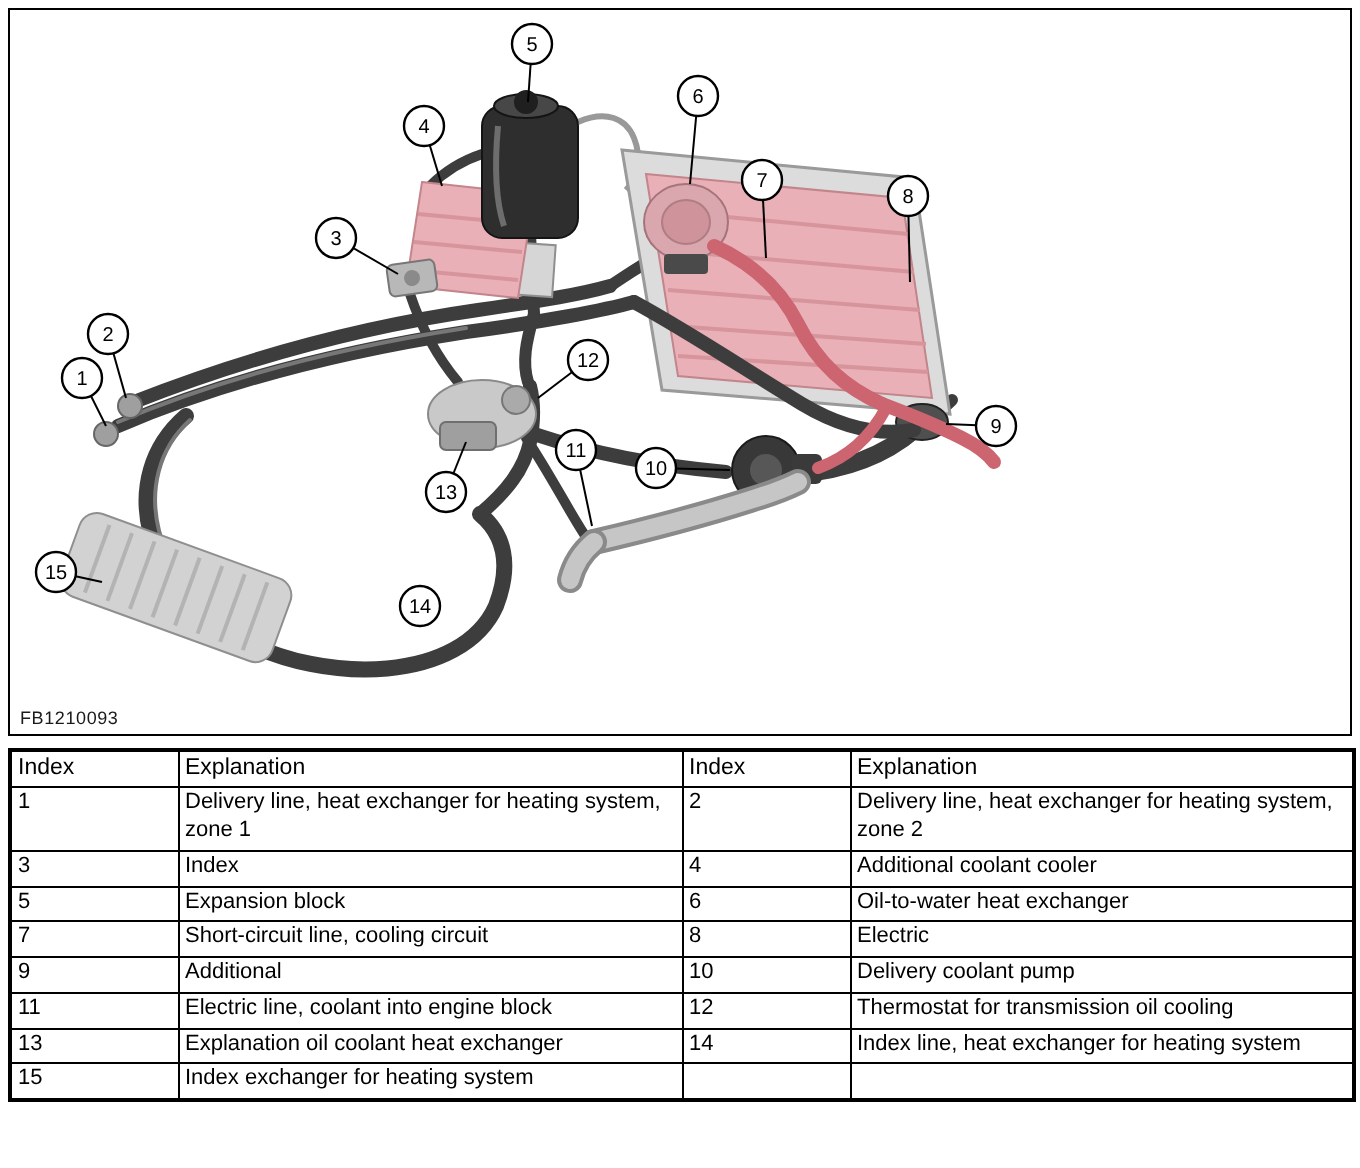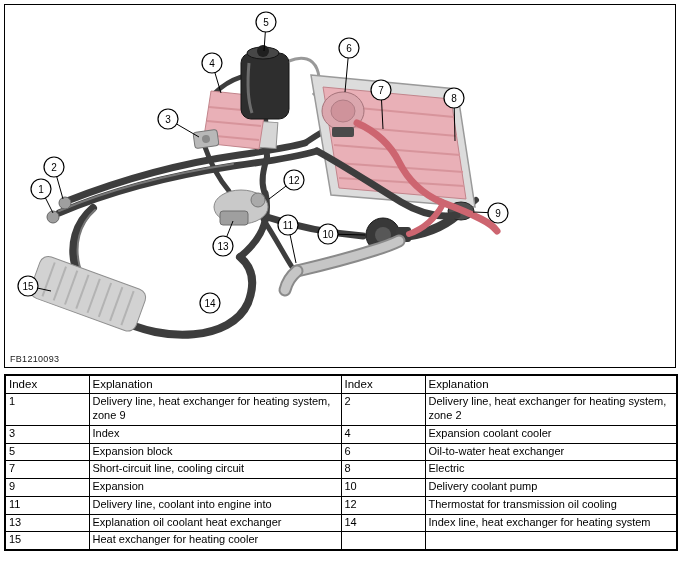--- a/index.html
+++ b/index.html
@@ -244,62 +244,62 @@
       <tr>
         <th>Index</th>
         <th>Explanation</th>
         <th>Index</th>
         <th>Explanation</th>
       </tr>
     </thead>
     <tbody>
       <tr>
         <td>1</td>
-        <td>Delivery line, heat exchanger for heating system, zone 9</td>
+        <td>Delivery line, heat exchanger for heating system, zone 1</td>
         <td>2</td>
         <td>Delivery line, heat exchanger for heating system, zone 2</td>
       </tr>
       <tr>
         <td>3</td>
         <td>Index</td>
         <td>4</td>
-        <td>Expansion coolant cooler</td>
+        <td>Additional coolant cooler</td>
       </tr>
       <tr>
         <td>5</td>
         <td>Expansion block</td>
         <td>6</td>
         <td>Oil-to-water heat exchanger</td>
       </tr>
       <tr>
         <td>7</td>
         <td>Short-circuit line, cooling circuit</td>
         <td>8</td>
         <td>Electric</td>
       </tr>
       <tr>
         <td>9</td>
-        <td>Expansion</td>
+        <td>Additional</td>
         <td>10</td>
         <td>Delivery coolant pump</td>
       </tr>
       <tr>
         <td>11</td>
-        <td>Delivery line, coolant into engine into</td>
+        <td>Electric line, coolant into engine block</td>
         <td>12</td>
         <td>Thermostat for transmission oil cooling</td>
       </tr>
       <tr>
         <td>13</td>
         <td>Explanation oil coolant heat exchanger</td>
         <td>14</td>
         <td>Index line, heat exchanger for heating system</td>
       </tr>
       <tr>
         <td>15</td>
-        <td>Heat exchanger for heating cooler</td>
+        <td>Index exchanger for heating system</td>
         <td></td>
         <td></td>
       </tr>
     </tbody>
   </table>
 
 </div>
 
 </body></html>

